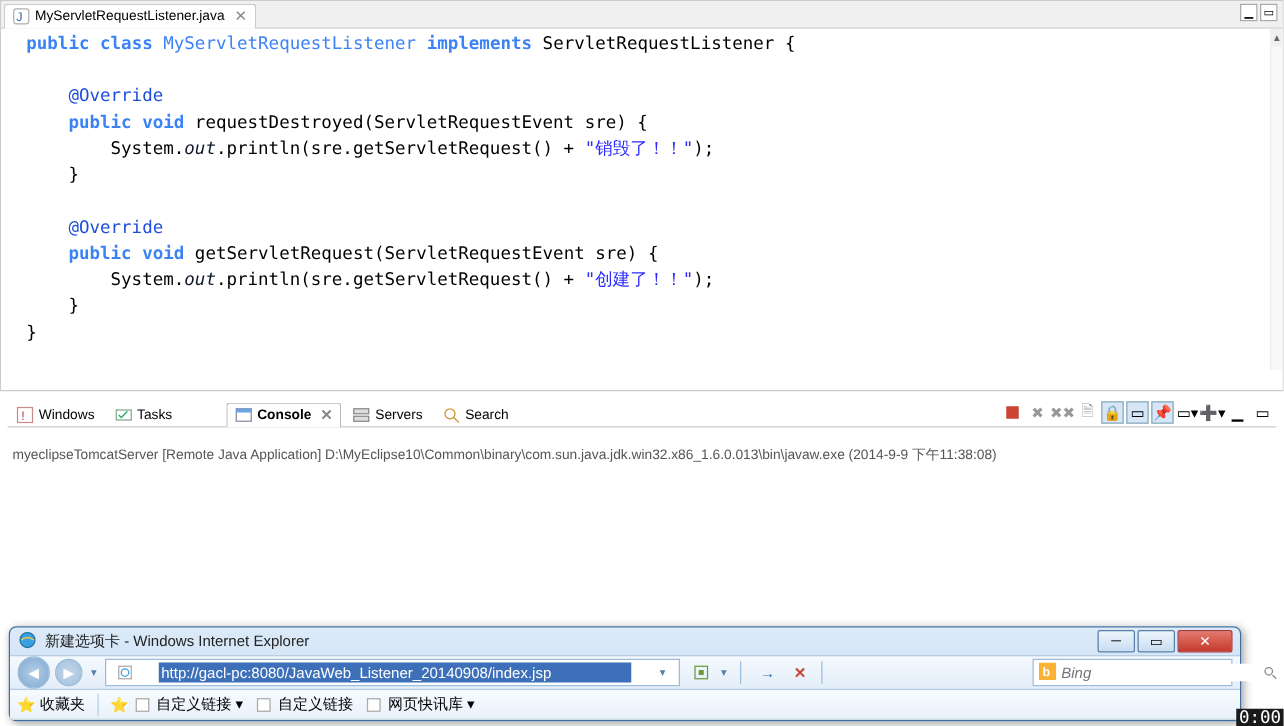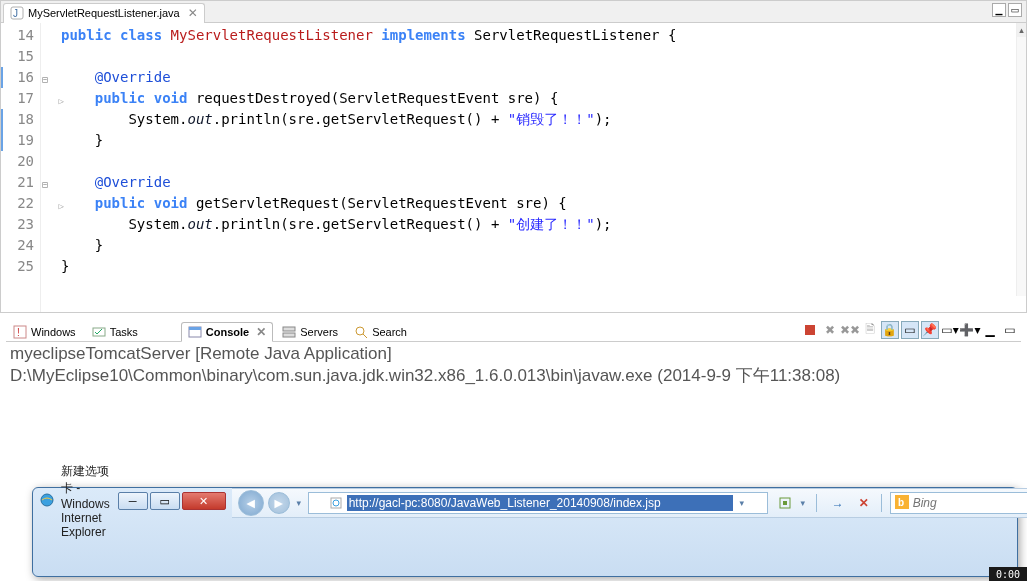--- a/index.html
+++ b/index.html
@@ -15,67 +15,67 @@
 .mm-btn { width: 14px; height: 14px; border: 1px solid #aaa; background: #fff; font-size: 9px; display:flex; align-items:center; justify-content:center; cursor:pointer; }
 
 .code-area { flex: 1; display: flex; overflow: hidden; position: relative; background:#fff; }
 .gutter { width: 40px; background: #fff; border-right: 1px solid #eee; text-align: right; padding-right: 6px; font-family: Consolas, monospace; font-size: 14px; color: #888; line-height: 21px; padding-top: 2px; }
 .gutter .ln { position: relative; }
 .gutter .ln.mark::before { content:''; position:absolute; left:-1px; top:0; bottom:0; width:3px; background:#6aa3e6; }
 .gutter .ln.fold::after { content:'⊟'; position:absolute; right:-14px; top:2px; font-size:10px; color:#999; }
 .gutter .ln.tri::after { content:'▷'; position:absolute; right:-30px; top:3px; font-size:9px; color:#aaa; }
 .code { flex: 1; font-family: Consolas, monospace; font-size: 14px; line-height: 21px; padding-top: 2px; padding-left: 20px; white-space: pre; color: #000; }
 .kw { color: #3b82f6; font-weight: bold; }
-.cls { color: #b91c1c; }
+.cls { color: #3b82f6; }
 .ann { color: #1d4ed8; }
 .str { color: #2a2aff; }
 .itl { font-style: italic; color: #0f172a; }
 .ovr { position:absolute; top:0; right:0; width:10px; bottom:16px; background:#f8f8f8; border-left:1px solid #eee; }
 .ovr .sc-up { position:absolute; top:0; left:0; right:0; height:14px; background:#f0f0f0; display:flex; align-items:center; justify-content:center; font-size:9px; color:#666; cursor:pointer; }
 
 
 .views-pane { position: absolute; top: 320px; left: 6px; right: 6px; height: 150px; background: #fff; }
 .views-tabs { height: 22px; display: flex; align-items: center; gap: 2px; border-bottom: 1px solid #ccc; position: relative; }
 .vtab { height: 20px; margin-top: 2px; padding: 0 6px; display: flex; align-items: center; gap: 4px; font-size: 11px; border: 1px solid transparent; border-radius: 3px 3px 0 0; cursor:pointer; }
 .vtab.active { background: #fff; border-color: #bbb; border-bottom-color: #fff; font-weight: bold; margin-left: 34px; }
 .vtab .ic { width: 14px; height: 14px; display:flex; align-items:center; justify-content:center; }
 .tclose { margin-left:3px; color:#888; font-size:12px; }
 .views-toolbar { position: absolute; right: 2px; top: 1px; display: flex; gap: 2px; align-items:center; }
 .tbtn { width: 18px; height: 18px; display:flex; align-items:center; justify-content:center; cursor:pointer; font-size:12px; border:1px solid transparent; }
 .tbtn.active { background:#d6e6f7; border-color:#8ab; }
 .tbtn.disabled { opacity:0.4; }
-.console-desc { font-size: 17px; color: #555; padding: 2px 4px; }
+.console-desc { font-size: 11px; color: #555; padding: 2px 4px; margin-top: 12px; }
 .console-body { height: 110px; background: #fff; }
 
 
-.ie-window { position: absolute; left: 32px; bottom: 4px; width: 986px; height: 90px; background: linear-gradient(#dbeaf9,#c9ddf2); border: 1px solid #3f6fa0; border-radius: 6px; box-shadow: 2px 2px 8px rgba(0,0,0,0.35); display:flex; }
+.ie-window { position: absolute; left: 7px; bottom: 4px; width: 986px; height: 76px; background: linear-gradient(#dbeaf9,#c9ddf2); border: 1px solid #3f6fa0; border-radius: 6px; box-shadow: 2px 2px 8px rgba(0,0,0,0.35); display:flex; flex-direction:column; }
 .ie-title { height: 26px; display:flex; align-items:center; padding: 0 6px; gap:6px; }
 .ie-title .txt { font-size: 12px; color:#222; flex:1; }
 .win-btns { display:flex; }
 .win-btn { width: 30px; height: 18px; border: 1px solid #5a7fa8; margin-left: 2px; display:flex; align-items:center; justify-content:center; cursor:pointer; background: linear-gradient(#eef5fc,#c9ddf2); font-size:11px; border-radius:2px; }
 .win-btn.close { background: linear-gradient(#e47a6f,#c43a2c); color:#fff; width:44px; border-color:#9c2; border-color:#8a2; border-color:#a33; }
 .ie-addr { height: 30px; background: linear-gradient(#f5f9fd,#e3eef9); border-top:1px solid #b8cde2; border-bottom:1px solid #b8cde2; display:flex; align-items:center; padding:0 6px; gap:4px; }
 .nav-btn { width:26px; height:26px; border-radius:50%; background: radial-gradient(#b5cfe8,#7fa8cf); display:flex; align-items:center; justify-content:center; color:#fff; font-size:14px; cursor:pointer; border:1px solid #9bbdd9; }
 .nav-btn.fwd { width:22px; height:22px; background: radial-gradient(#c4d8eb,#a2c0db); }
 .drop { width:10px; display:flex; align-items:center; justify-content:center; color:#5a7fa8; font-size:9px; cursor:pointer; }
-.url-wrap { flex: 0 0 460px; height: 22px; border:1px solid #9bbdd9; background:#fff; display:flex; align-items:center; padding:0 20px; gap:4px; }
+.url-wrap { flex: 0 0 460px; height: 22px; border:1px solid #9bbdd9; background:#fff; display:flex; align-items:center; padding:0 8px; gap:20px; }
 .url-icon { width:14px; height:14px; display:flex; align-items:center; justify-content:center; }
 .url { flex:1; font-size:12px; border:none; outline:none; background:#3d70b8; color:#fff; padding:1px 2px; }
 .abtn { width:18px; height:18px; display:flex; align-items:center; justify-content:center; cursor:pointer; margin-left:4px; }
 .sep { width:1px; height:18px; background:#9bbdd9; margin:0 4px; }
 .search-wrap { flex:1; height:22px; border:1px solid #9bbdd9; background:#fff; display:flex; align-items:center; padding:0 4px; gap:4px; max-width:160px; margin-left:auto; }
 .search { flex:1; border:none; outline:none; font-size:12px; font-style:italic; color:#888; }
 .mag { width:14px; height:14px; cursor:pointer; display:flex; align-items:center; justify-content:center; }
 
 .ie-fav { height: 28px; background: linear-gradient(#f7fbff,#e9f1fa); display:flex; align-items:center; padding:0 6px; gap:10px; border-bottom:1px solid #cdd; }
 .fav-item { display:flex; align-items:center; gap:4px; font-size:12px; cursor:pointer; }
 .fav-item .ic { width:14px; height:14px; display:flex; align-items:center; justify-content:center; }
 .vline { width:1px; height:18px; background:#b8cde2; }
 
-.clock { position:absolute; right:0; bottom:0; width:38px; height:14px; background:#1a1a1a; color:#fff; font-size:10px; font-family:monospace; display:flex; align-items:center; justify-content:center; }
+.clock { position:absolute; right:0; bottom:0; width:38px; height:14px; background:#1a1a1a; color:#fff; font-size:14px; font-family:monospace; display:flex; align-items:center; justify-content:center; }
 </style>
 </head>
 <body>
 
 <div class="editor-pane">
   <div class="editor-tabs">
     <div class="editor-tab">
       <span class="tab-icon">
         <svg width="14" height="14">
             <rect x="1" y="1" width="12" height="12" rx="2" fill="#fff" stroke="#b0b0b0"></rect>
@@ -84,34 +84,20 @@
       </span>
       <span>MyServletRequestListener.java</span>
       <span class="tab-close">✕</span>
     </div>
     <div class="minmax-btns">
       <div class="mm-btn">▁</div>
       <div class="mm-btn">▭</div>
     </div>
   </div>
   <div class="code-area">
-    <div class="gutter">
-      <div class="ln">14</div>
-      <div class="ln">15</div>
-      <div class="ln mark fold">16</div>
-      <div class="ln tri">17</div>
-      <div class="ln mark">18</div>
-      <div class="ln mark">19</div>
-      <div class="ln">20</div>
-      <div class="ln fold">21</div>
-      <div class="ln tri">22</div>
-      <div class="ln">23</div>
-      <div class="ln">24</div>
-      <div class="ln">25</div>
-    </div>
     <div class="code"><span class="kw">public</span> <span class="kw">class</span> <span class="cls">MyServletRequestListener</span> <span class="kw">implements</span> <span>ServletRequestListener</span> {
 
     <span class="ann">@Override</span>
     <span class="kw">public</span> <span class="kw">void</span> <span>requestDestroyed</span><span>(ServletRequestEvent sre) {</span>
         <span>System.</span><span class="itl">out</span><span>.println(sre.getServletRequest() + </span><span class="str">"销毁了！！"</span><span>);</span>
     <span>}</span>
 
     <span class="ann">@Override</span>
     <span class="kw">public</span> <span class="kw">void</span> <span>getServletRequest</span><span>(ServletRequestEvent sre) {</span>
         <span>System.</span><span class="itl">out</span><span>.println(sre.getServletRequest() + </span><span class="str">"创建了！！"</span><span>);</span>

